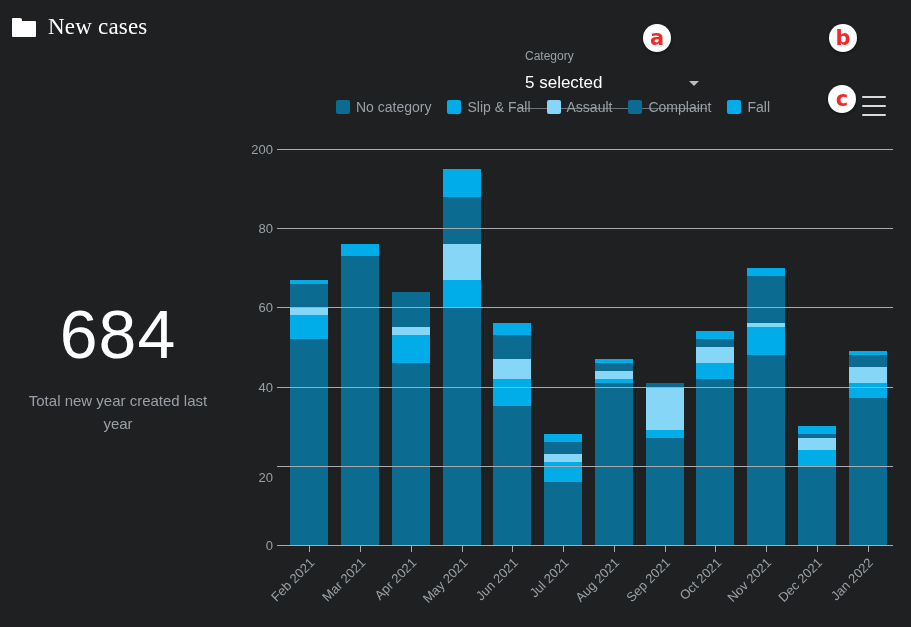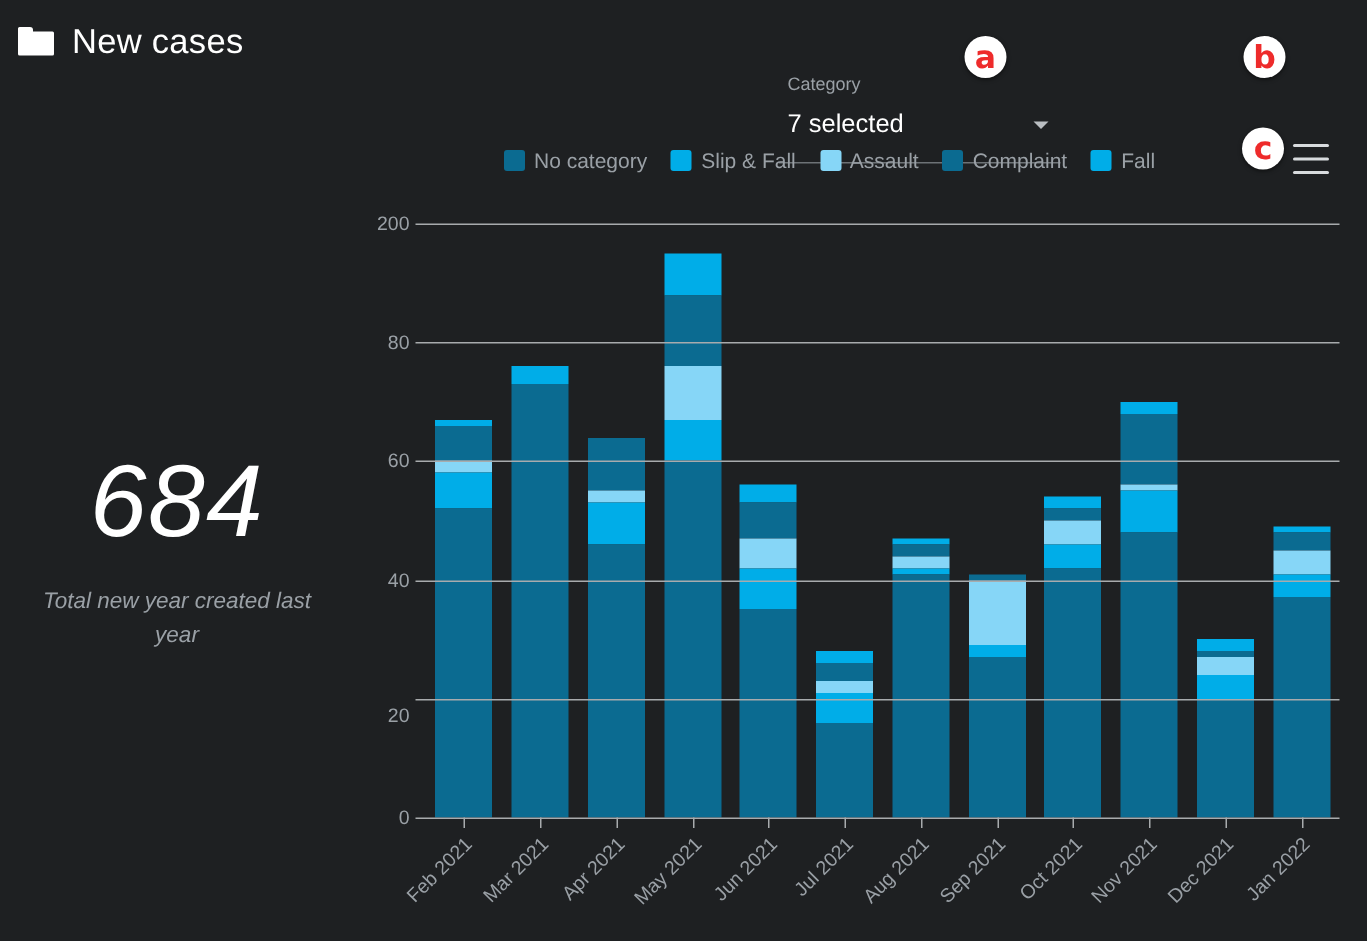--- a/index.html
+++ b/index.html
@@ -7,21 +7,21 @@
     width: 911px; height: 627px;
     background: #1e2022;
     font-family: "Liberation Sans", sans-serif;
     overflow: hidden;
   }
   #root { position: relative; width: 911px; height: 627px; }
 
   
   .header-title {
     position: absolute; left: 12px; top: 14px;
-    display: flex; align-items: center; gap: 12px;
+    display: flex; align-items: center; gap: 12px; font-family: Liberation Serif, serif;
   }
   .folder-icon { width: 24px; height: 19px; position: relative; flex: none; }
   .folder-icon .tab {
     position: absolute; left: 0; top: 0; width: 10px; height: 4px;
     background: #ffffff; border-radius: 1px 2px 0 0;
   }
   .folder-icon .body {
     position: absolute; left: 0; top: 3px; width: 24px; height: 16px;
     background: #ffffff; border-radius: 1px;
   }
@@ -82,21 +82,21 @@
   
   #menu-button {
     position: absolute; left: 862px; top: 96px;
     width: 24px; height: 20px;
     display: flex; flex-direction: column; justify-content: space-between;
     cursor: pointer;
   }
   #menu-button span { display: block; height: 2px; background: #d8dbde; border-radius: 1px; }
 
   
-  .kpi { position: absolute; left: 0; top: 300px; width: 236px; text-align: center; font-style: italic; }
+  .kpi { position: absolute; left: 0; top: 300px; width: 236px; text-align: center; }
   .kpi-value {
     font-size: 68px; color: #ffffff; font-weight: 400; line-height: 1;
     letter-spacing: 1px;
   }
   .kpi-caption {
     margin-top: 22px; font-size: 15px; color: #9aa0a6; line-height: 1.5;
     padding: 0 14px;
   }
 
   
@@ -155,21 +155,21 @@
   <div class="header-title">
     <div class="folder-icon">
       <div class="tab"></div>
         <div class="body"></div>
     </div>
     <div class="title-text">New cases</div>
   </div>
 
   <div class="filter" id="filter-category">
     <div class="flabel">Category</div>
-    <div class="fvalue">7 selected</div>
+    <div class="fvalue">5 selected</div>
     <div class="caret"></div>
   </div>
 
 
   <div class="badge" id="badge-a">a</div>
   <div class="badge" id="badge-b">b</div>
   <div class="badge" id="badge-c">c</div>
 
   <div class="legend" id="legend">
       <div class="legend-item">

